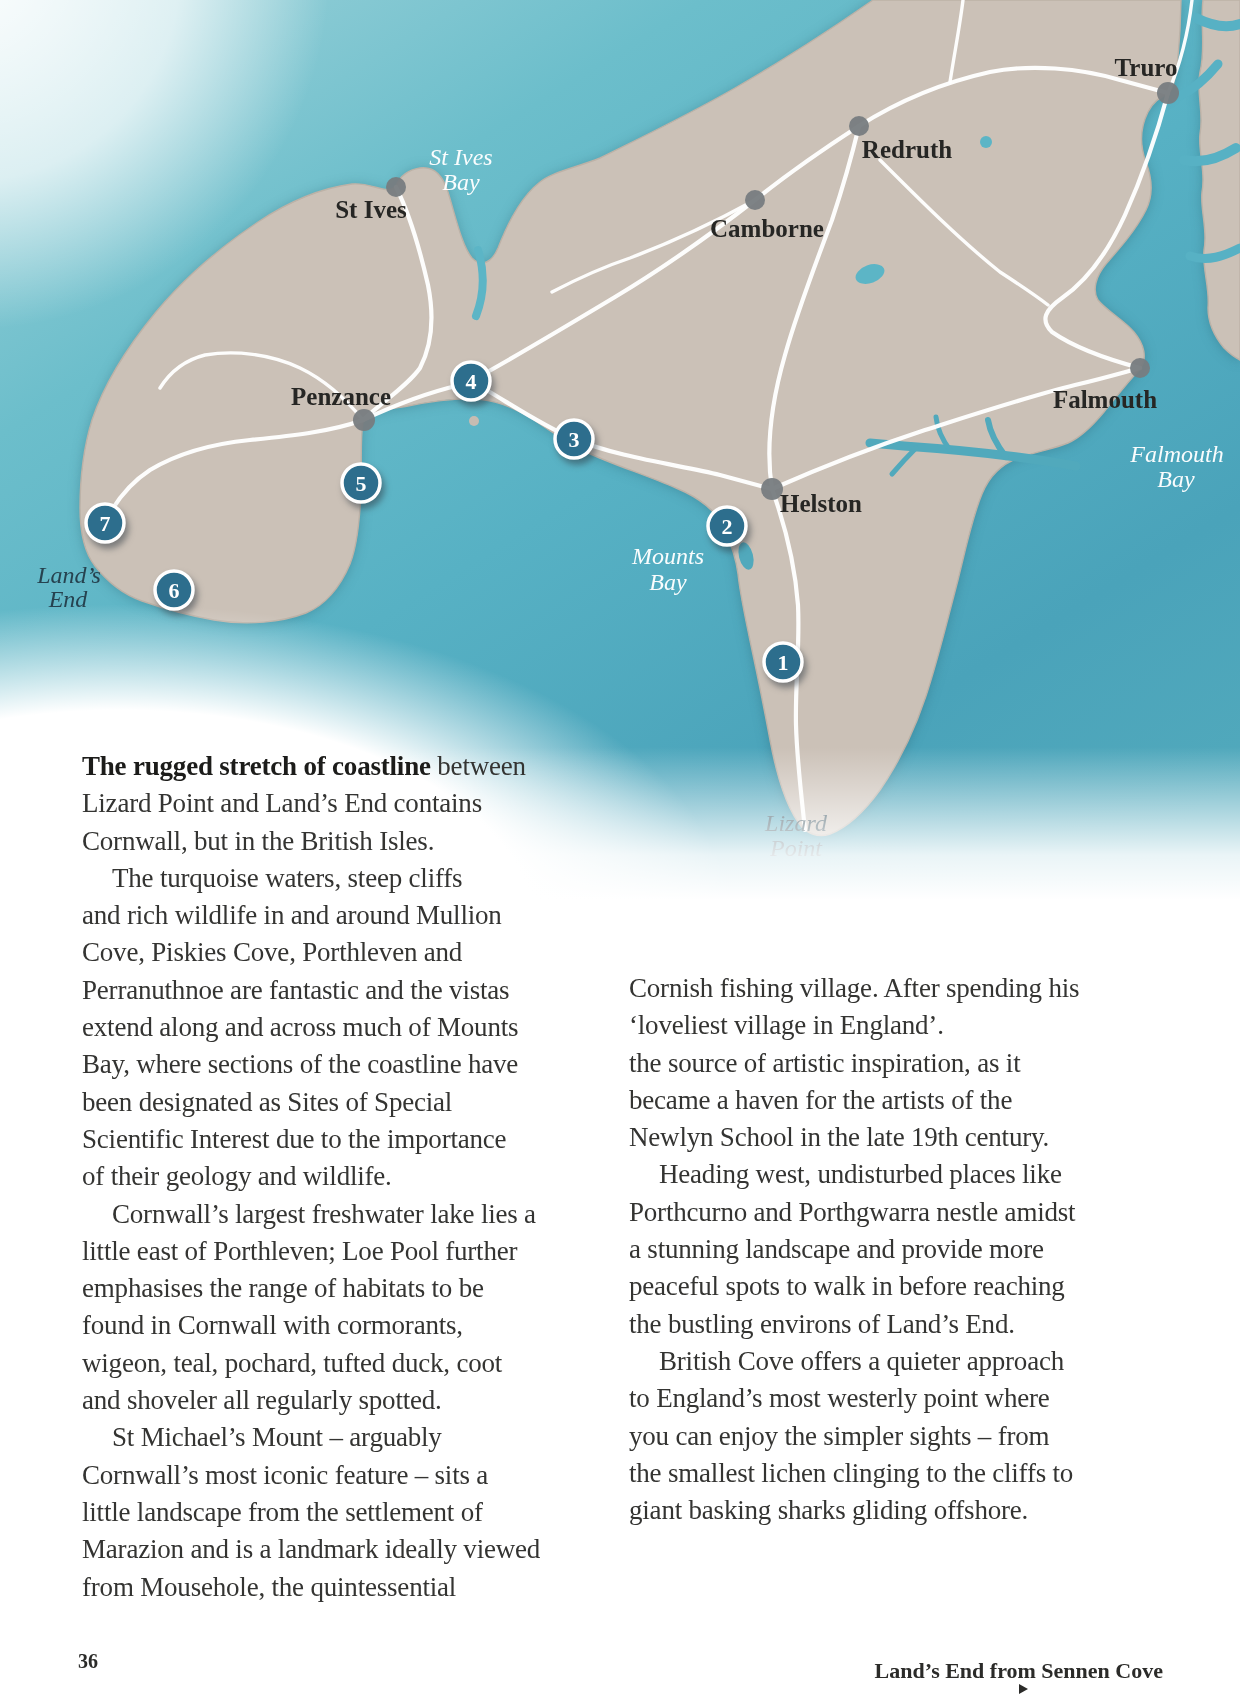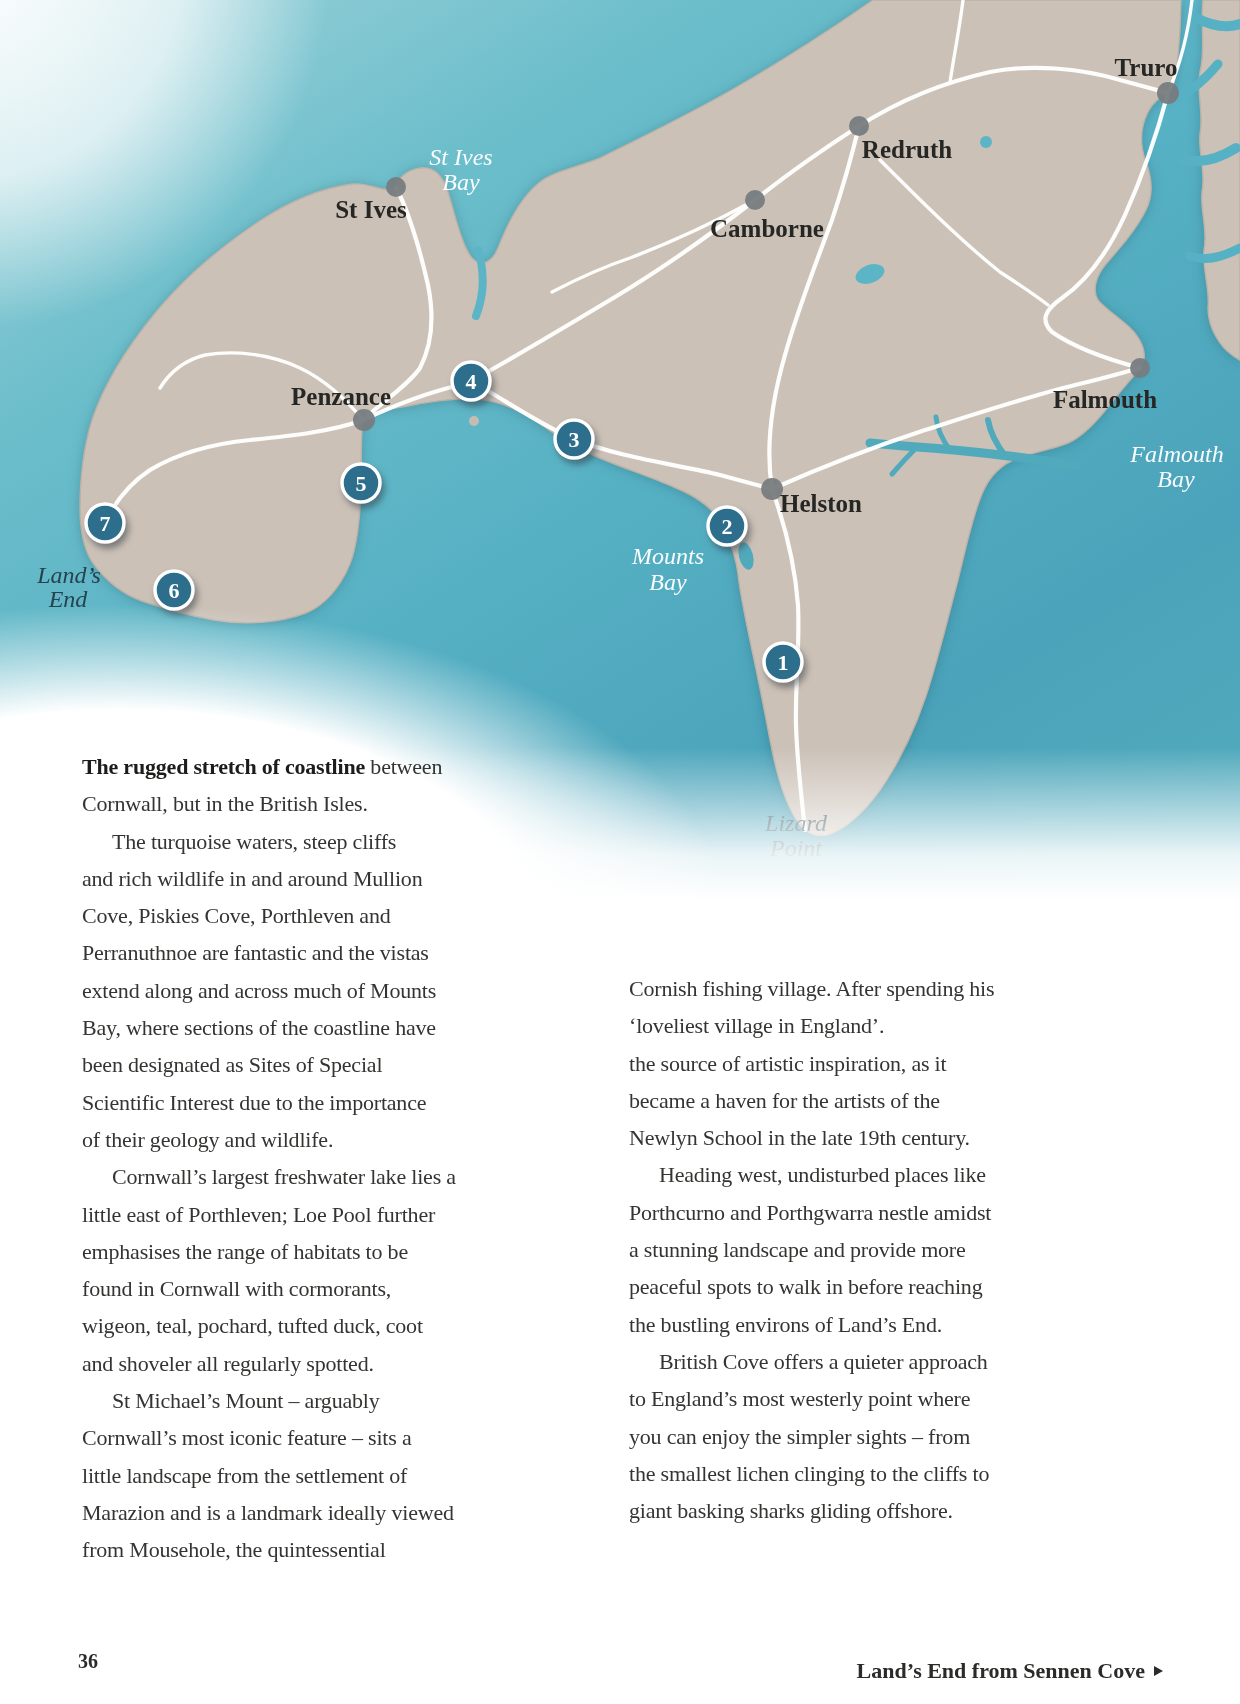--- a/index.html
+++ b/index.html
@@ -16,29 +16,29 @@
   .land{filter:drop-shadow(0 1px 6px rgba(25,75,90,.28));}
   .road{fill:none;stroke:#ffffff;stroke-width:4.2;stroke-linecap:round;stroke-linejoin:round;opacity:.96;}
   .road-minor{stroke-width:3.4;}
   .water{fill:none;stroke-linecap:round;stroke-linejoin:round;}
   .town-dot{fill:#777c80;opacity:.95;}
   .town-label{font:bold 25px "Liberation Serif","DejaVu Serif",serif;fill:#262624;}
   .bay-label{font:italic 24px "Liberation Serif","DejaVu Serif",serif;fill:rgba(255,255,255,.97);}
   .place-label{font:italic 24px "Liberation Serif","DejaVu Serif",serif;fill:#26424f;}
   .marker{filter:drop-shadow(3px 5px 3px rgba(45,55,65,.5));}
   .marker-num{font:bold 22px "Liberation Serif","DejaVu Serif",serif;fill:#fff;}
-  .col{position:absolute;font-size:22px;line-height:37.3px;color:#35353300;color:#343432;letter-spacing:-0.2px;}
+  .col{position:absolute;font-size:27px;line-height:37.3px;color:#35353300;color:#343432;letter-spacing:-0.2px;}
   .col-left{left:82px;top:748px;width:500px;}
   .col-right{left:629px;top:970px;width:480px;}
   .line{white-space:nowrap;}
   .line.indent{padding-left:30px;}
   .lead{font-weight:bold;color:#1c1c1a;}
   .footer-pagenum{position:absolute;left:78px;top:1650px;font-weight:bold;font-size:20px;color:#2b2b29;}
   .footer-caption{position:absolute;right:77px;top:1658px;font-weight:bold;font-size:22px;color:#2b2b29;
-      display:flex;align-items:center;}
+      display:flex;align-items:center;flex-direction:column;}
   .tri{display:inline-block;width:0;height:0;border-left:9px solid #2b2b29;
       border-top:5.5px solid transparent;border-bottom:5.5px solid transparent;margin-left:9px;}
 </style>
 </head>
 <body>
 
 <div class="page">
 
   <div class="map">
     <svg width="1240" height="900" viewBox="0 0 1240 900">
@@ -172,20 +172,21 @@
           </g>
         </g>
     </svg>
     <div class="glow-tl"></div>
     <div class="fade-left"></div>
     <div class="fade-bottom"></div>
   </div>
 
   <div class="col col-left">
       <div class="line"><span class="lead">The rugged stretch of coastline</span> between</div>
+      <div class="line">Lizard Point and Land’s End contains</div>
       <div class="line">Cornwall, but in the British Isles.</div>
       <div class="line indent">The turquoise waters, steep cliffs</div>
       <div class="line">and rich wildlife in and around Mullion</div>
       <div class="line">Cove, Piskies Cove, Porthleven and</div>
       <div class="line">Perranuthnoe are fantastic and the vistas</div>
       <div class="line">extend along and across much of Mounts</div>
       <div class="line">Bay, where sections of the coastline have</div>
       <div class="line">been designated as Sites of Special</div>
       <div class="line">Scientific Interest due to the importance</div>
       <div class="line">of their geology and wildlife.</div>

